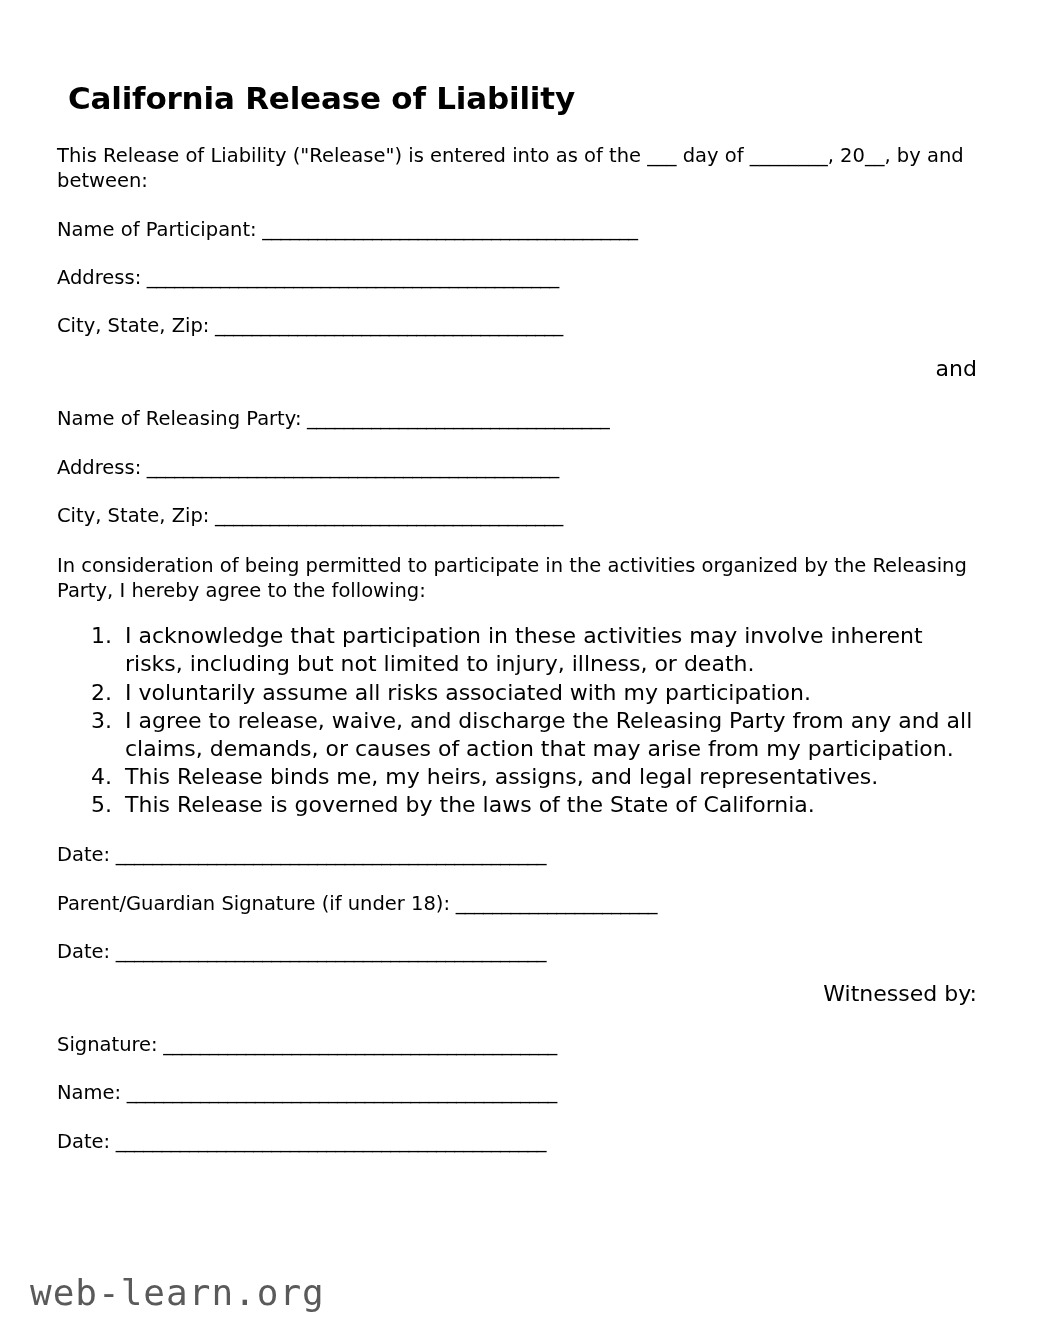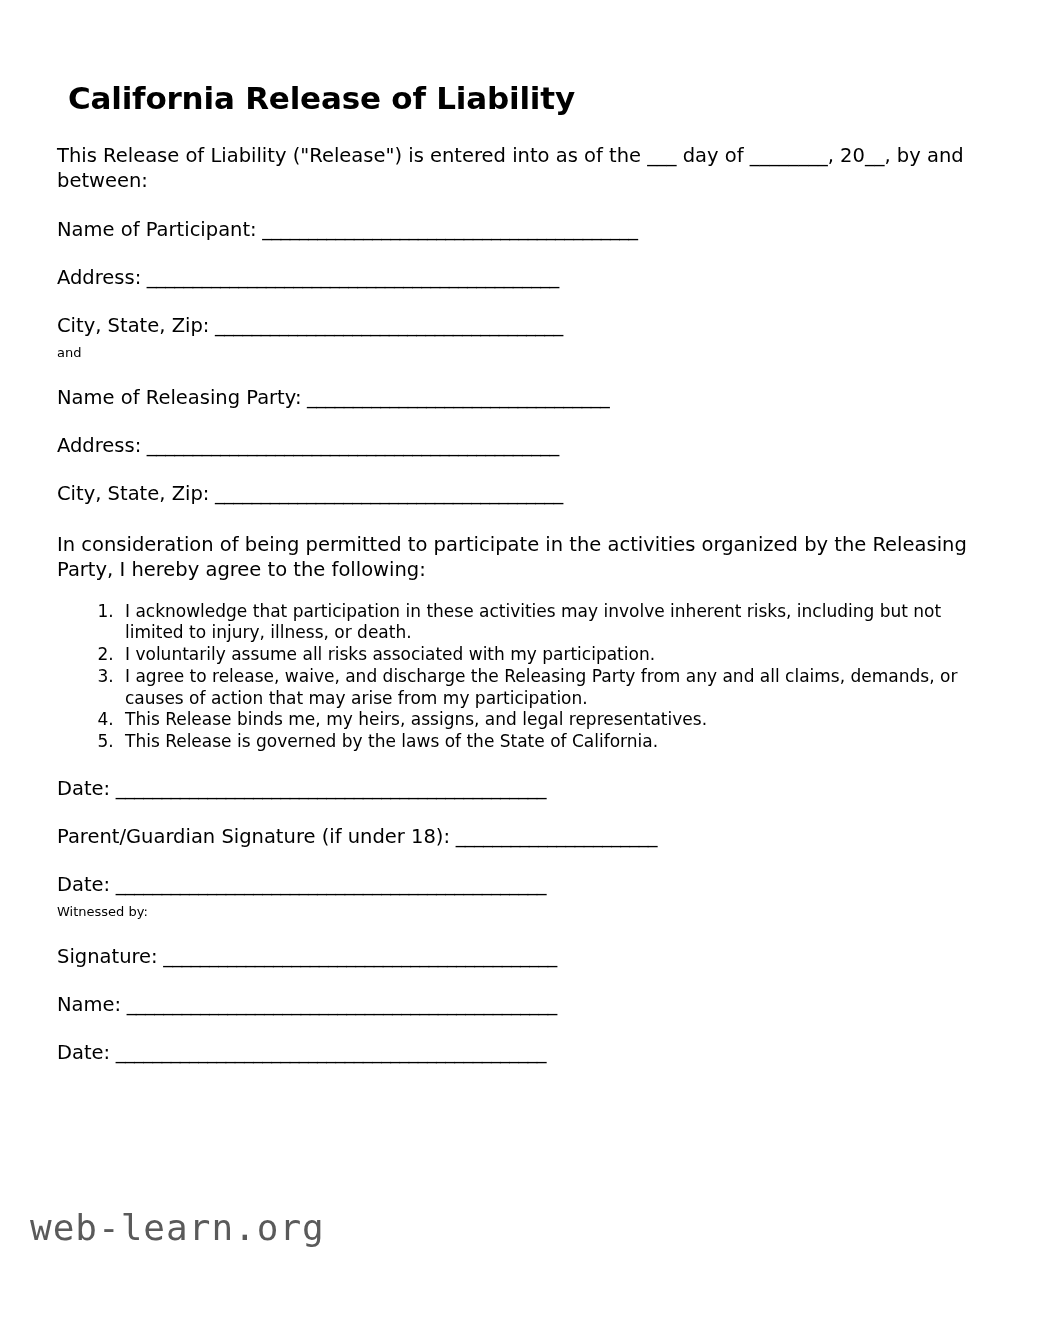--- a/index.html
+++ b/index.html
@@ -49,39 +49,40 @@
   .field-label {
     font-weight: normal;
   }
   .blank {
     font-weight: normal;
     letter-spacing: -0.6px;
     white-space: pre;
     text-align: right;
   }
   .plain-row {
-    font-size: 13px;
+    font-size: 22px;
     line-height: 1.3;
-    margin: 6px 0 0 0;
+    margin: 16px 0 0 0;
+    text-align: right;
   }
   ol.terms {
-    font-size: 17px;
+    font-size: 22px;
     line-height: 1.28;
     margin: 18px 0 0 0;
     padding-left: 62px;
     max-width: 940px;
   }
   ol.terms li {
     margin: 0 0 0 0;
     padding-left: 6px;
   }
   .watermark {
     position: absolute;
     left: 30px;
-    top: 1207px;
+    top: 1272px;
     font-family: "DejaVu Sans Mono", monospace;
     font-size: 36px;
     color: #5a5a5a;
     letter-spacing: 1px;
     white-space: nowrap;
   }
 </style>
 </head>
 <body>
 

